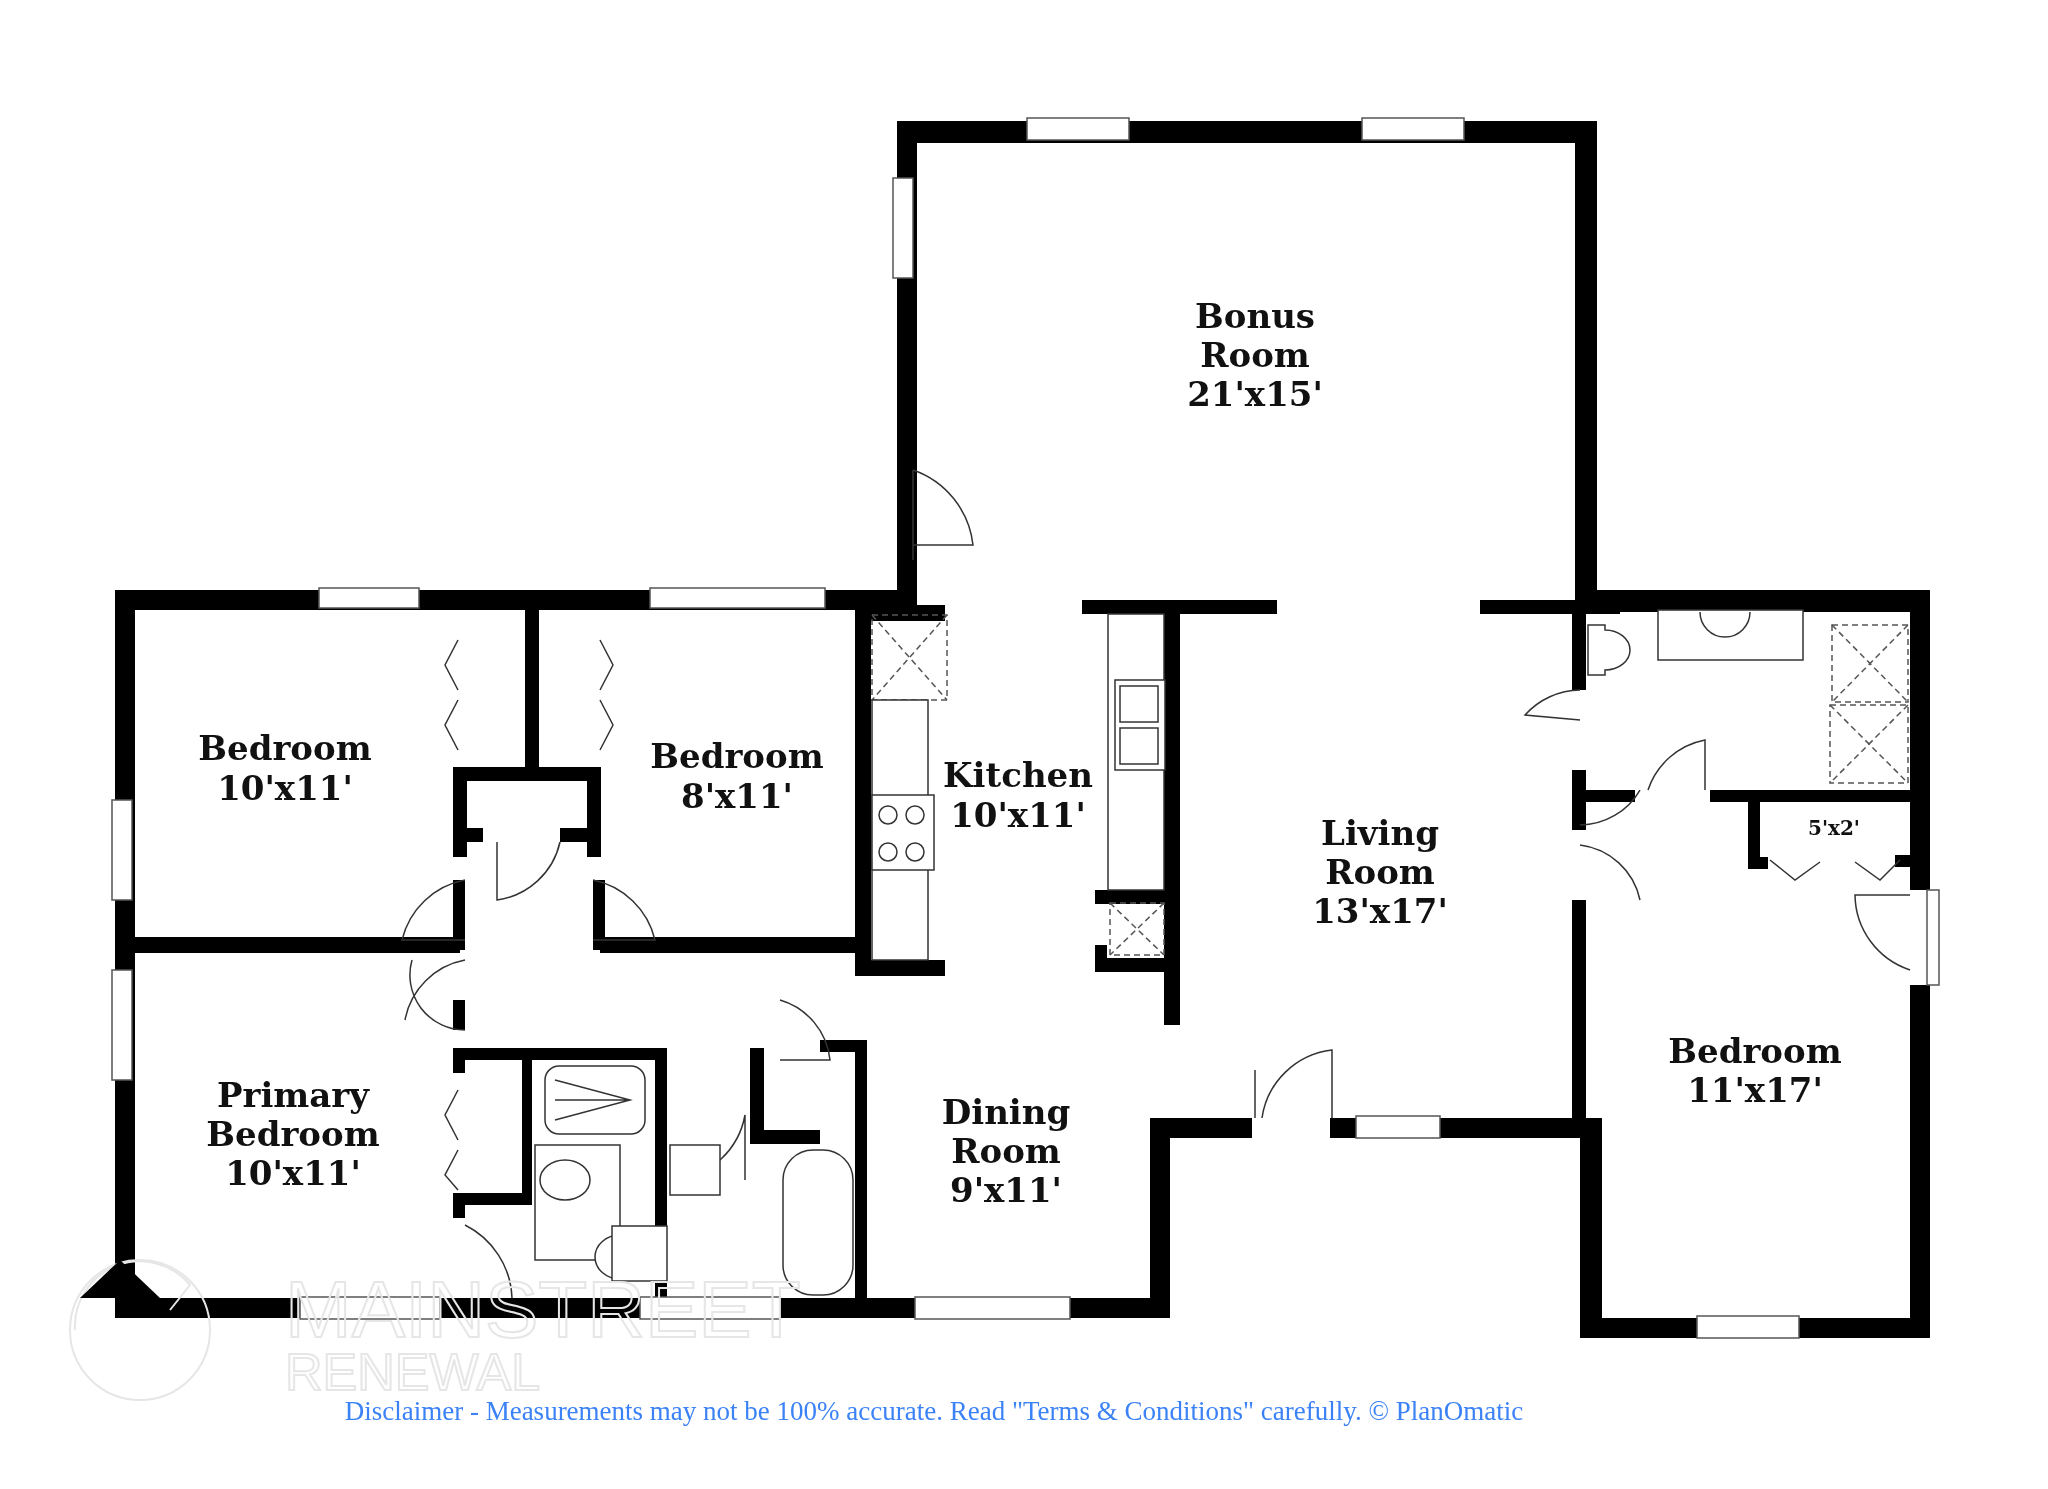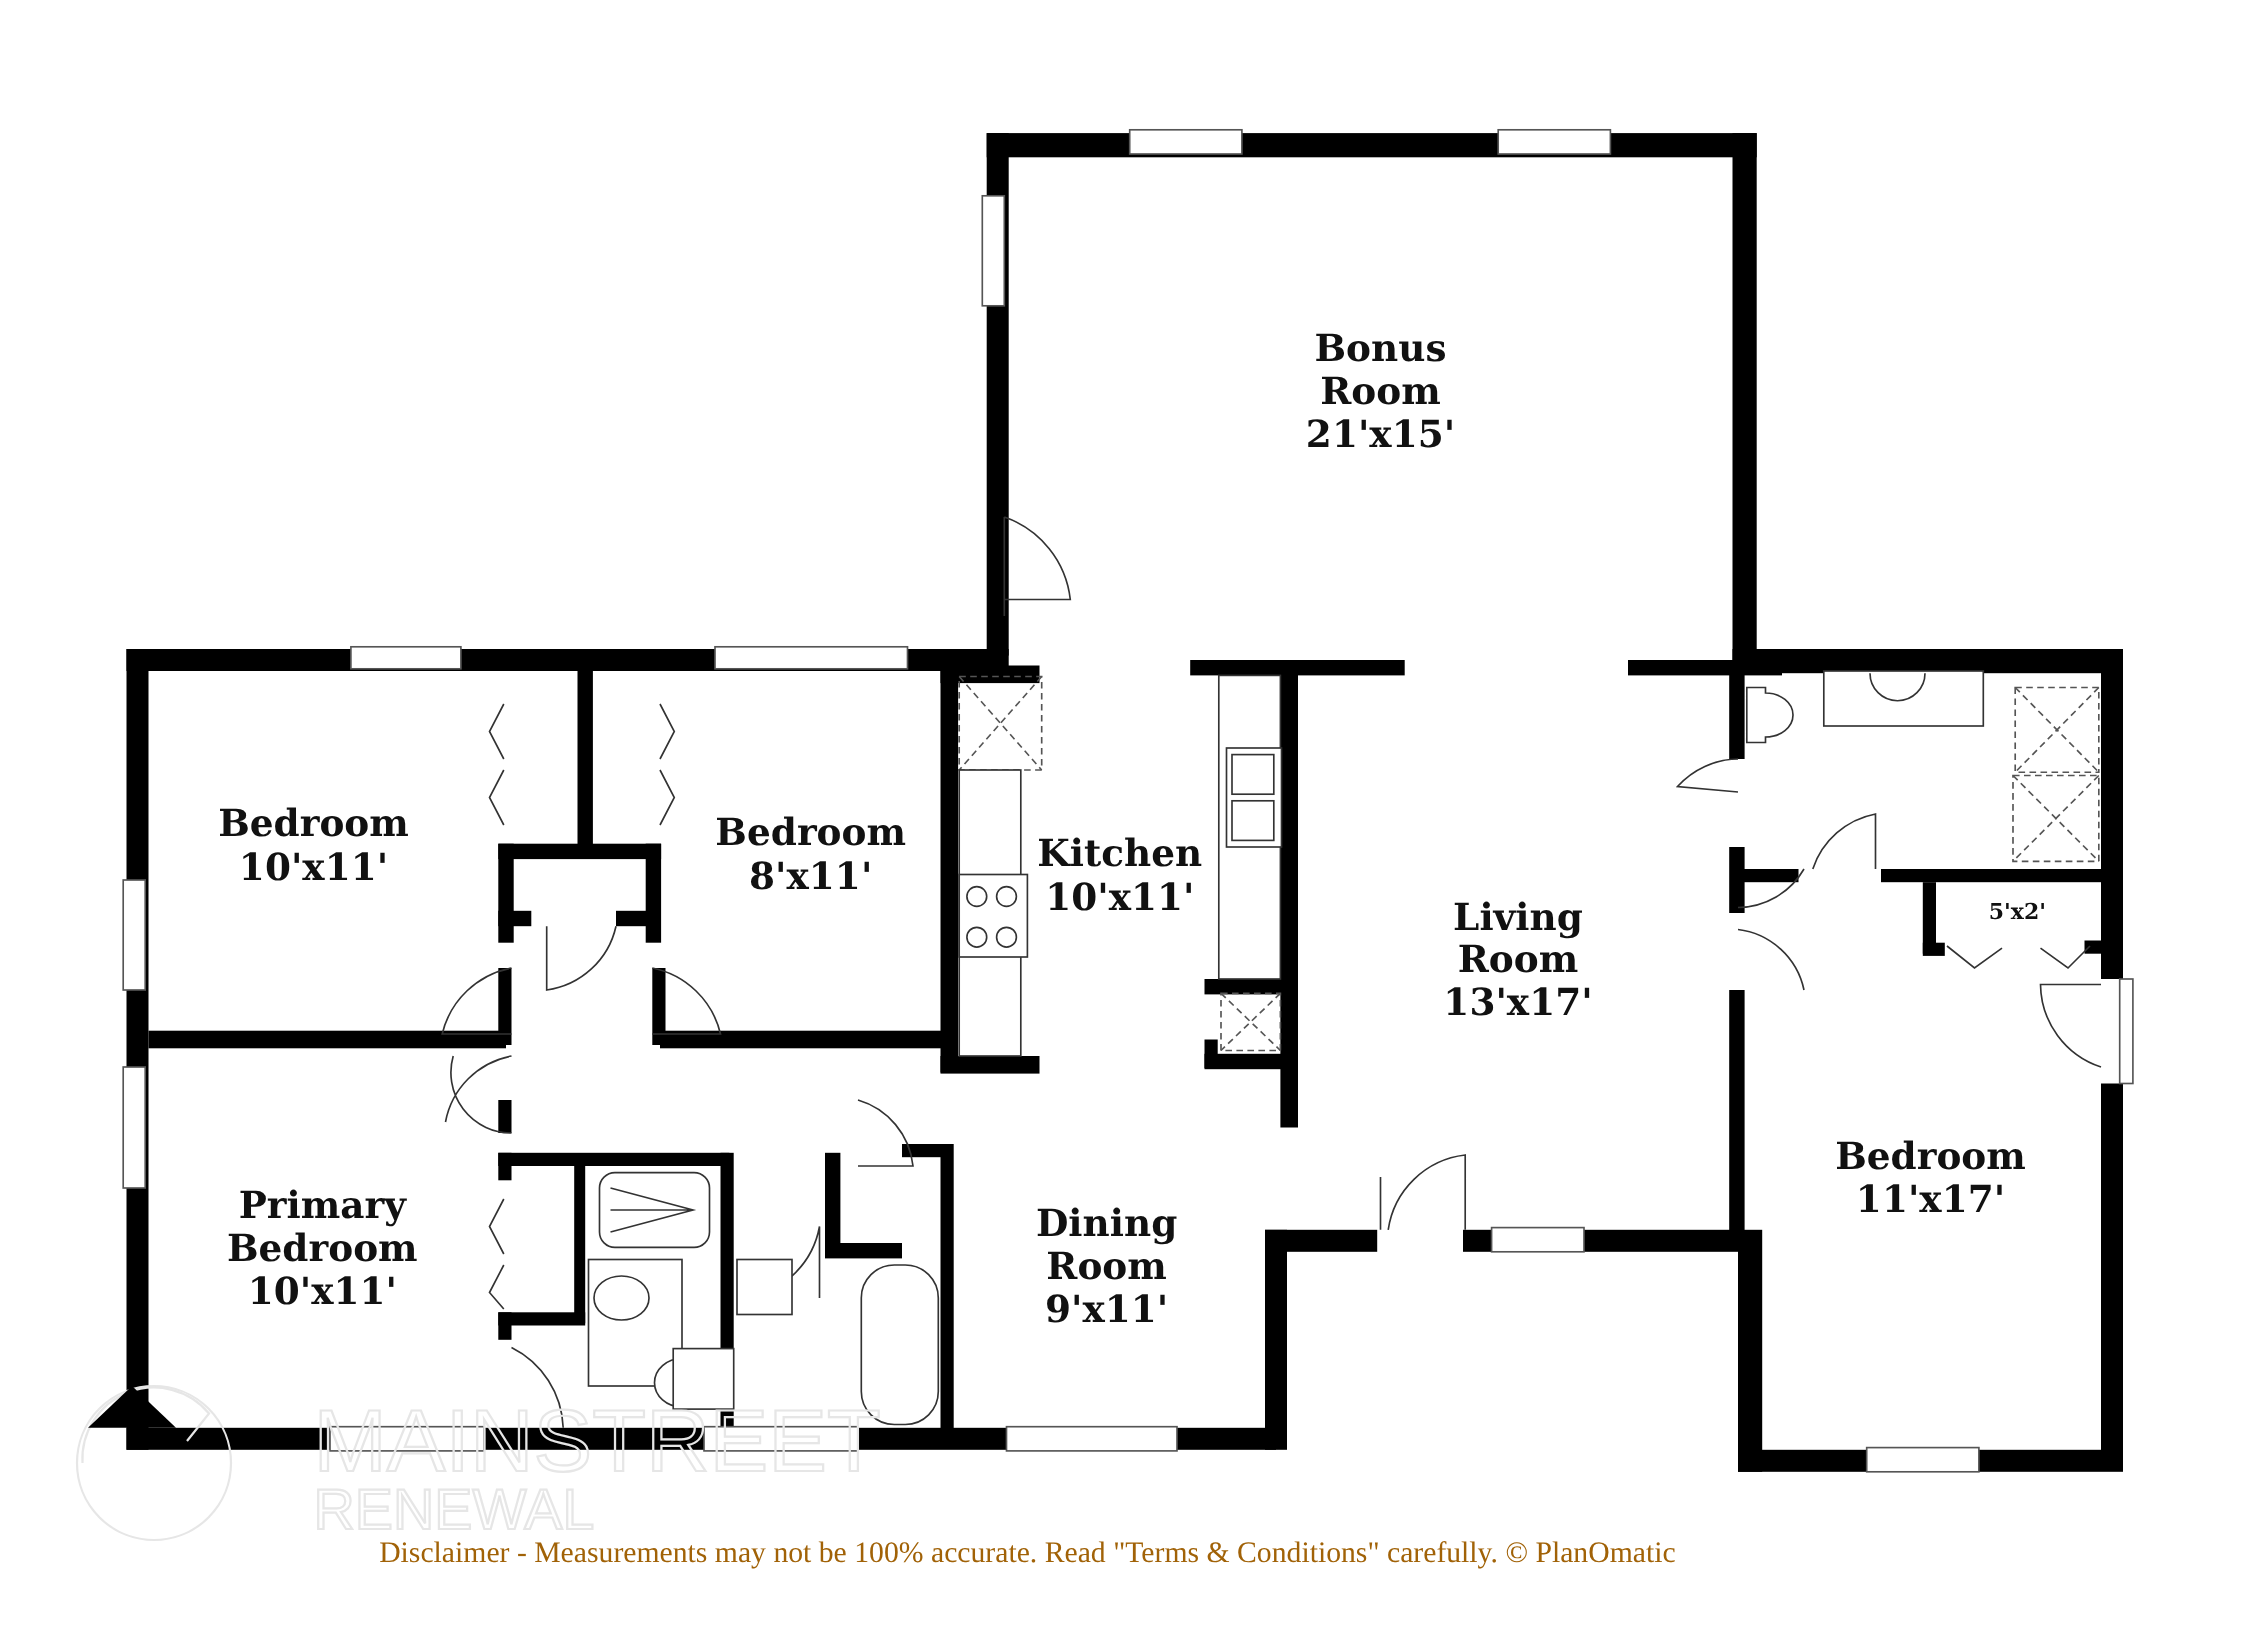--- a/index.html
+++ b/index.html
@@ -7,21 +7,21 @@
   #plan { position: absolute; left: 0; top: 0; width: 2048px; height: 1489px; }
   .wall { fill: #000000; }
   .win { fill: #ffffff; stroke: #555555; stroke-width: 1.5; }
   .fix { fill: #ffffff; stroke: #333333; stroke-width: 1.5; }
   .thin { fill: none; stroke: #333333; stroke-width: 1.5; }
   .dash { fill: none; stroke: #555555; stroke-width: 1.5; stroke-dasharray: 6 4; }
   .label { font-family: "DejaVu Serif", "Liberation Serif", serif; font-weight: bold; fill: #111111; text-anchor: middle; }
   .label-lg { font-size: 34px; }
   .label-sm { font-size: 20px; }
   .disclaimer { position: absolute; left: 0; width: 1868px; top: 1396px; text-align: center;
-    font-family: "Liberation Serif", "DejaVu Serif", serif; font-size: 27px; color: #a16207; }
+    font-family: "Liberation Serif", "DejaVu Serif", serif; font-size: 27px; color: #3b82f6; }
   .wm-text { font-family: "Liberation Sans", "DejaVu Sans", sans-serif; fill: none; stroke: #e6e6e6; stroke-width: 2; }
 </style>
 </head>
 <body>
 
 <svg id="plan" viewBox="0 0 2048 1489" xmlns="http://www.w3.org/2000/svg">
 
   <g>
 
     <rect class="wall" x="897" y="121" width="700" height="22"></rect>

